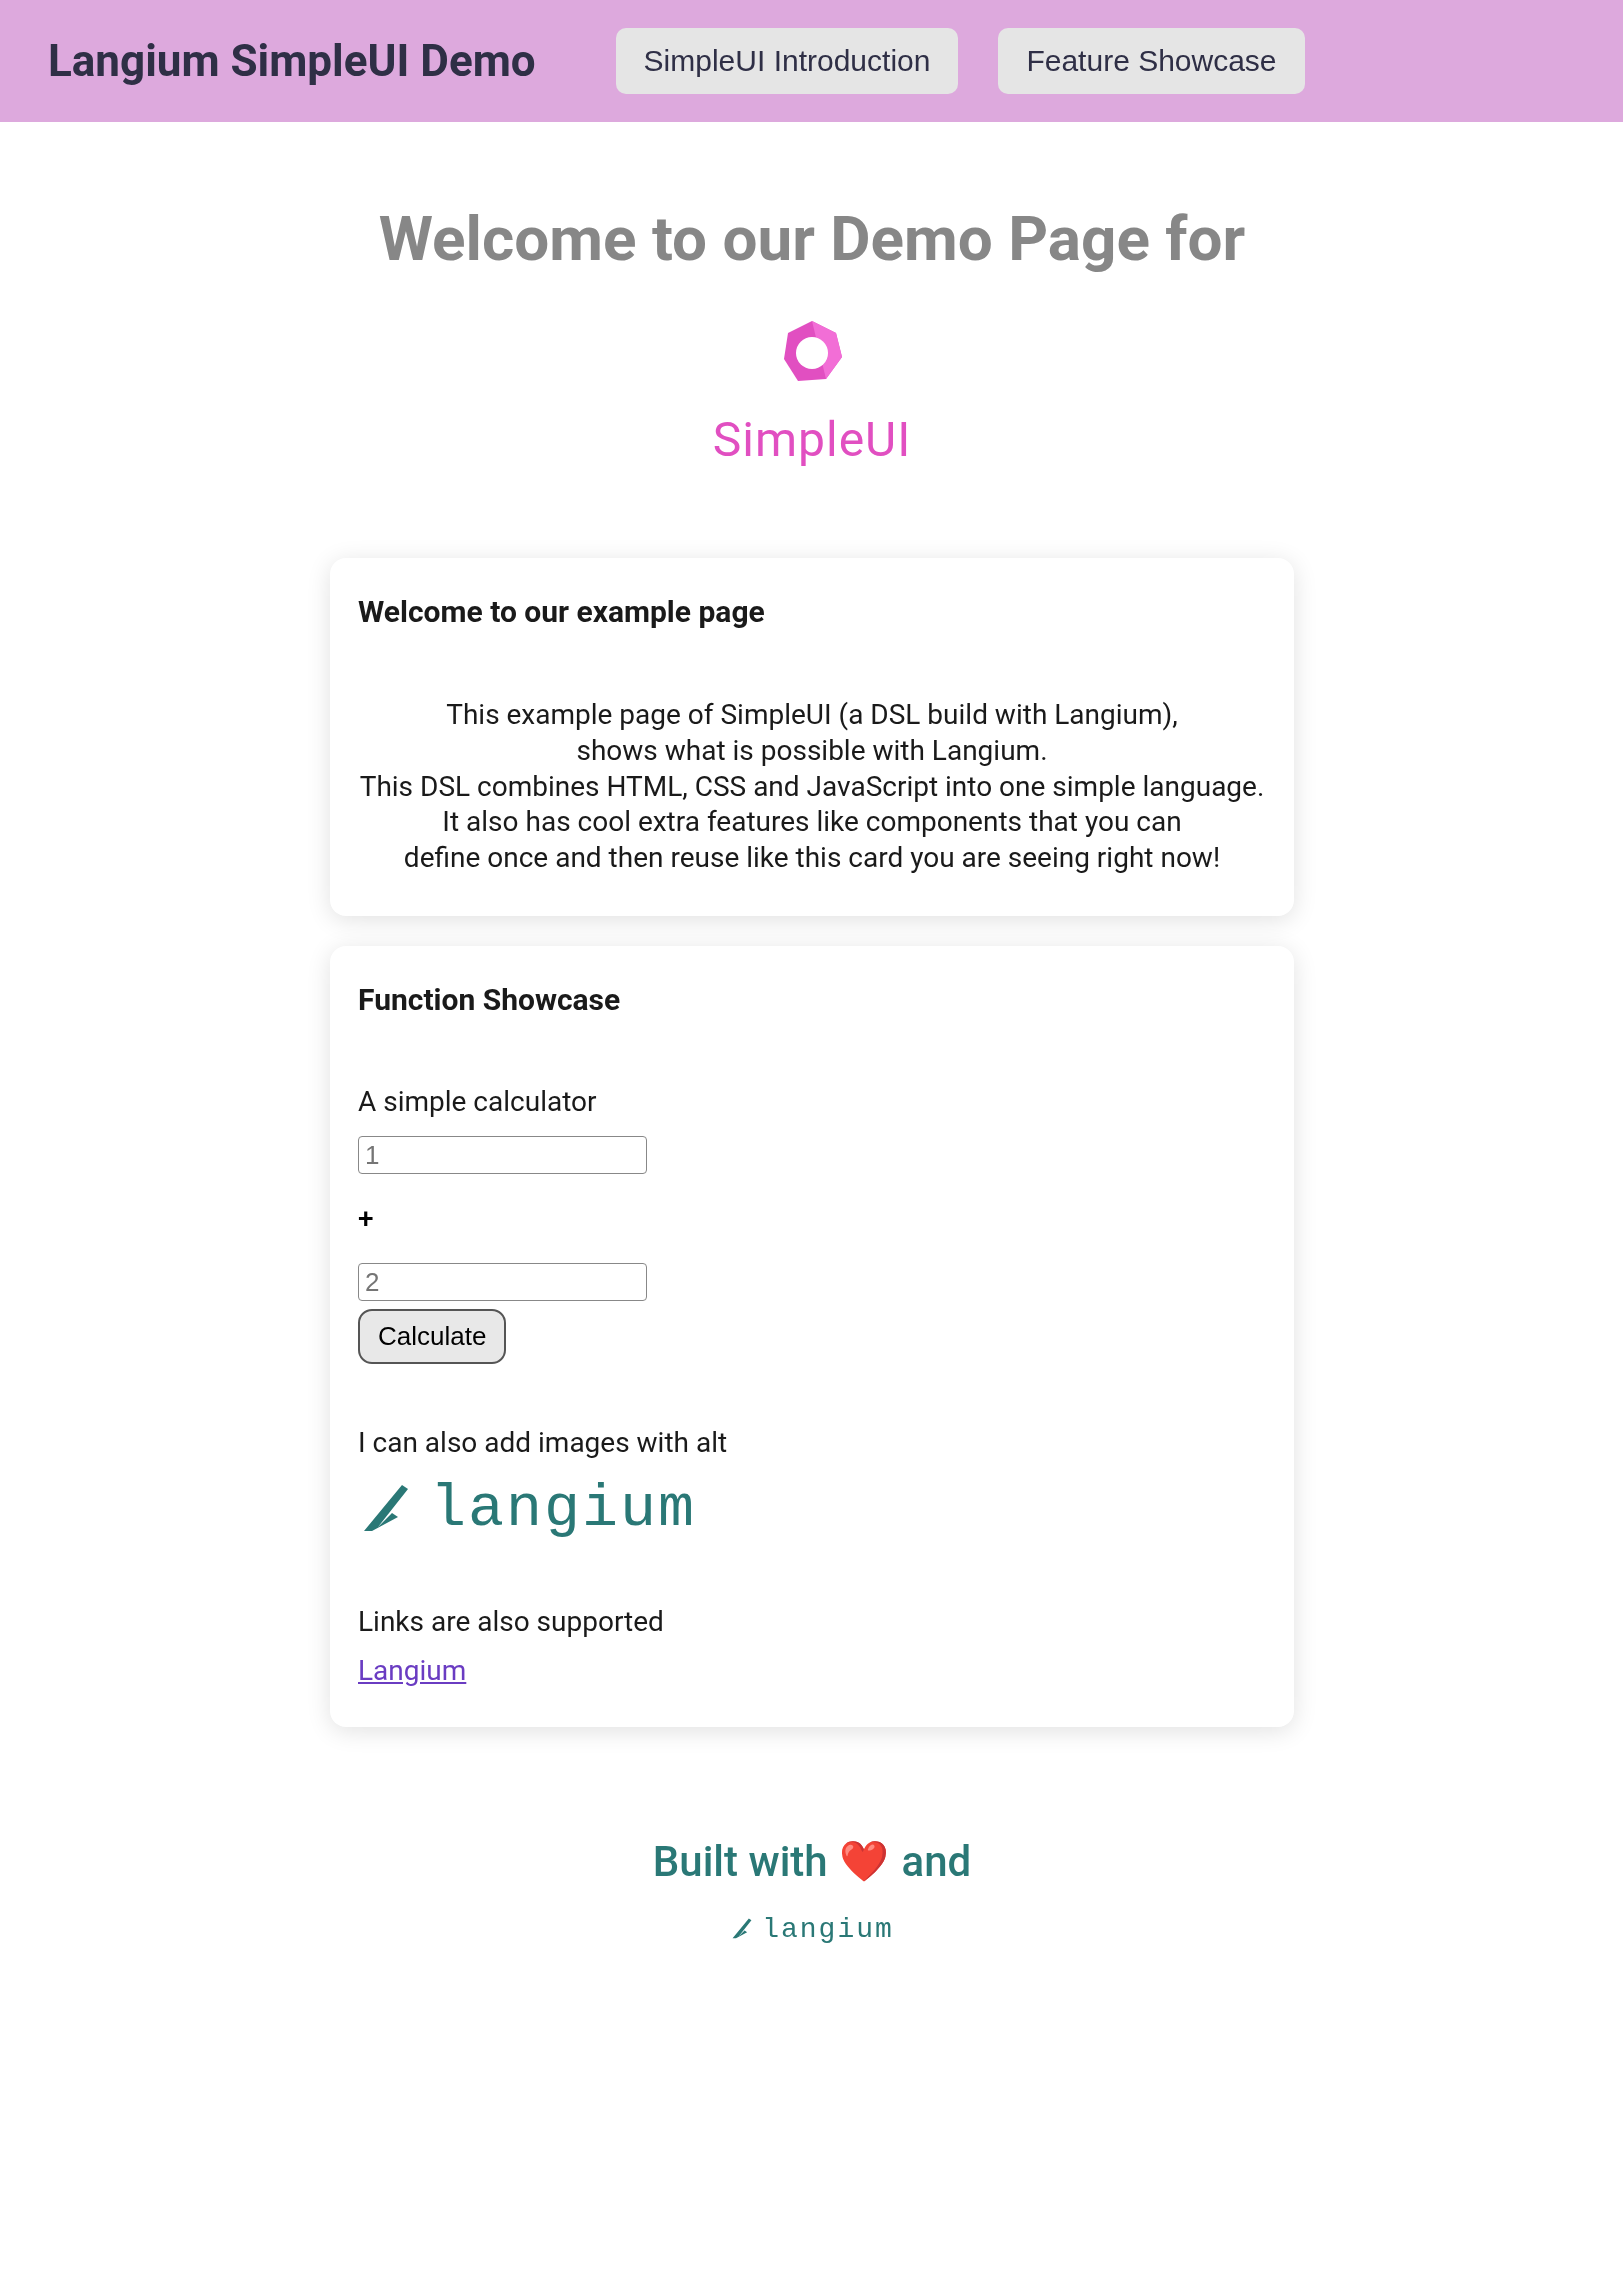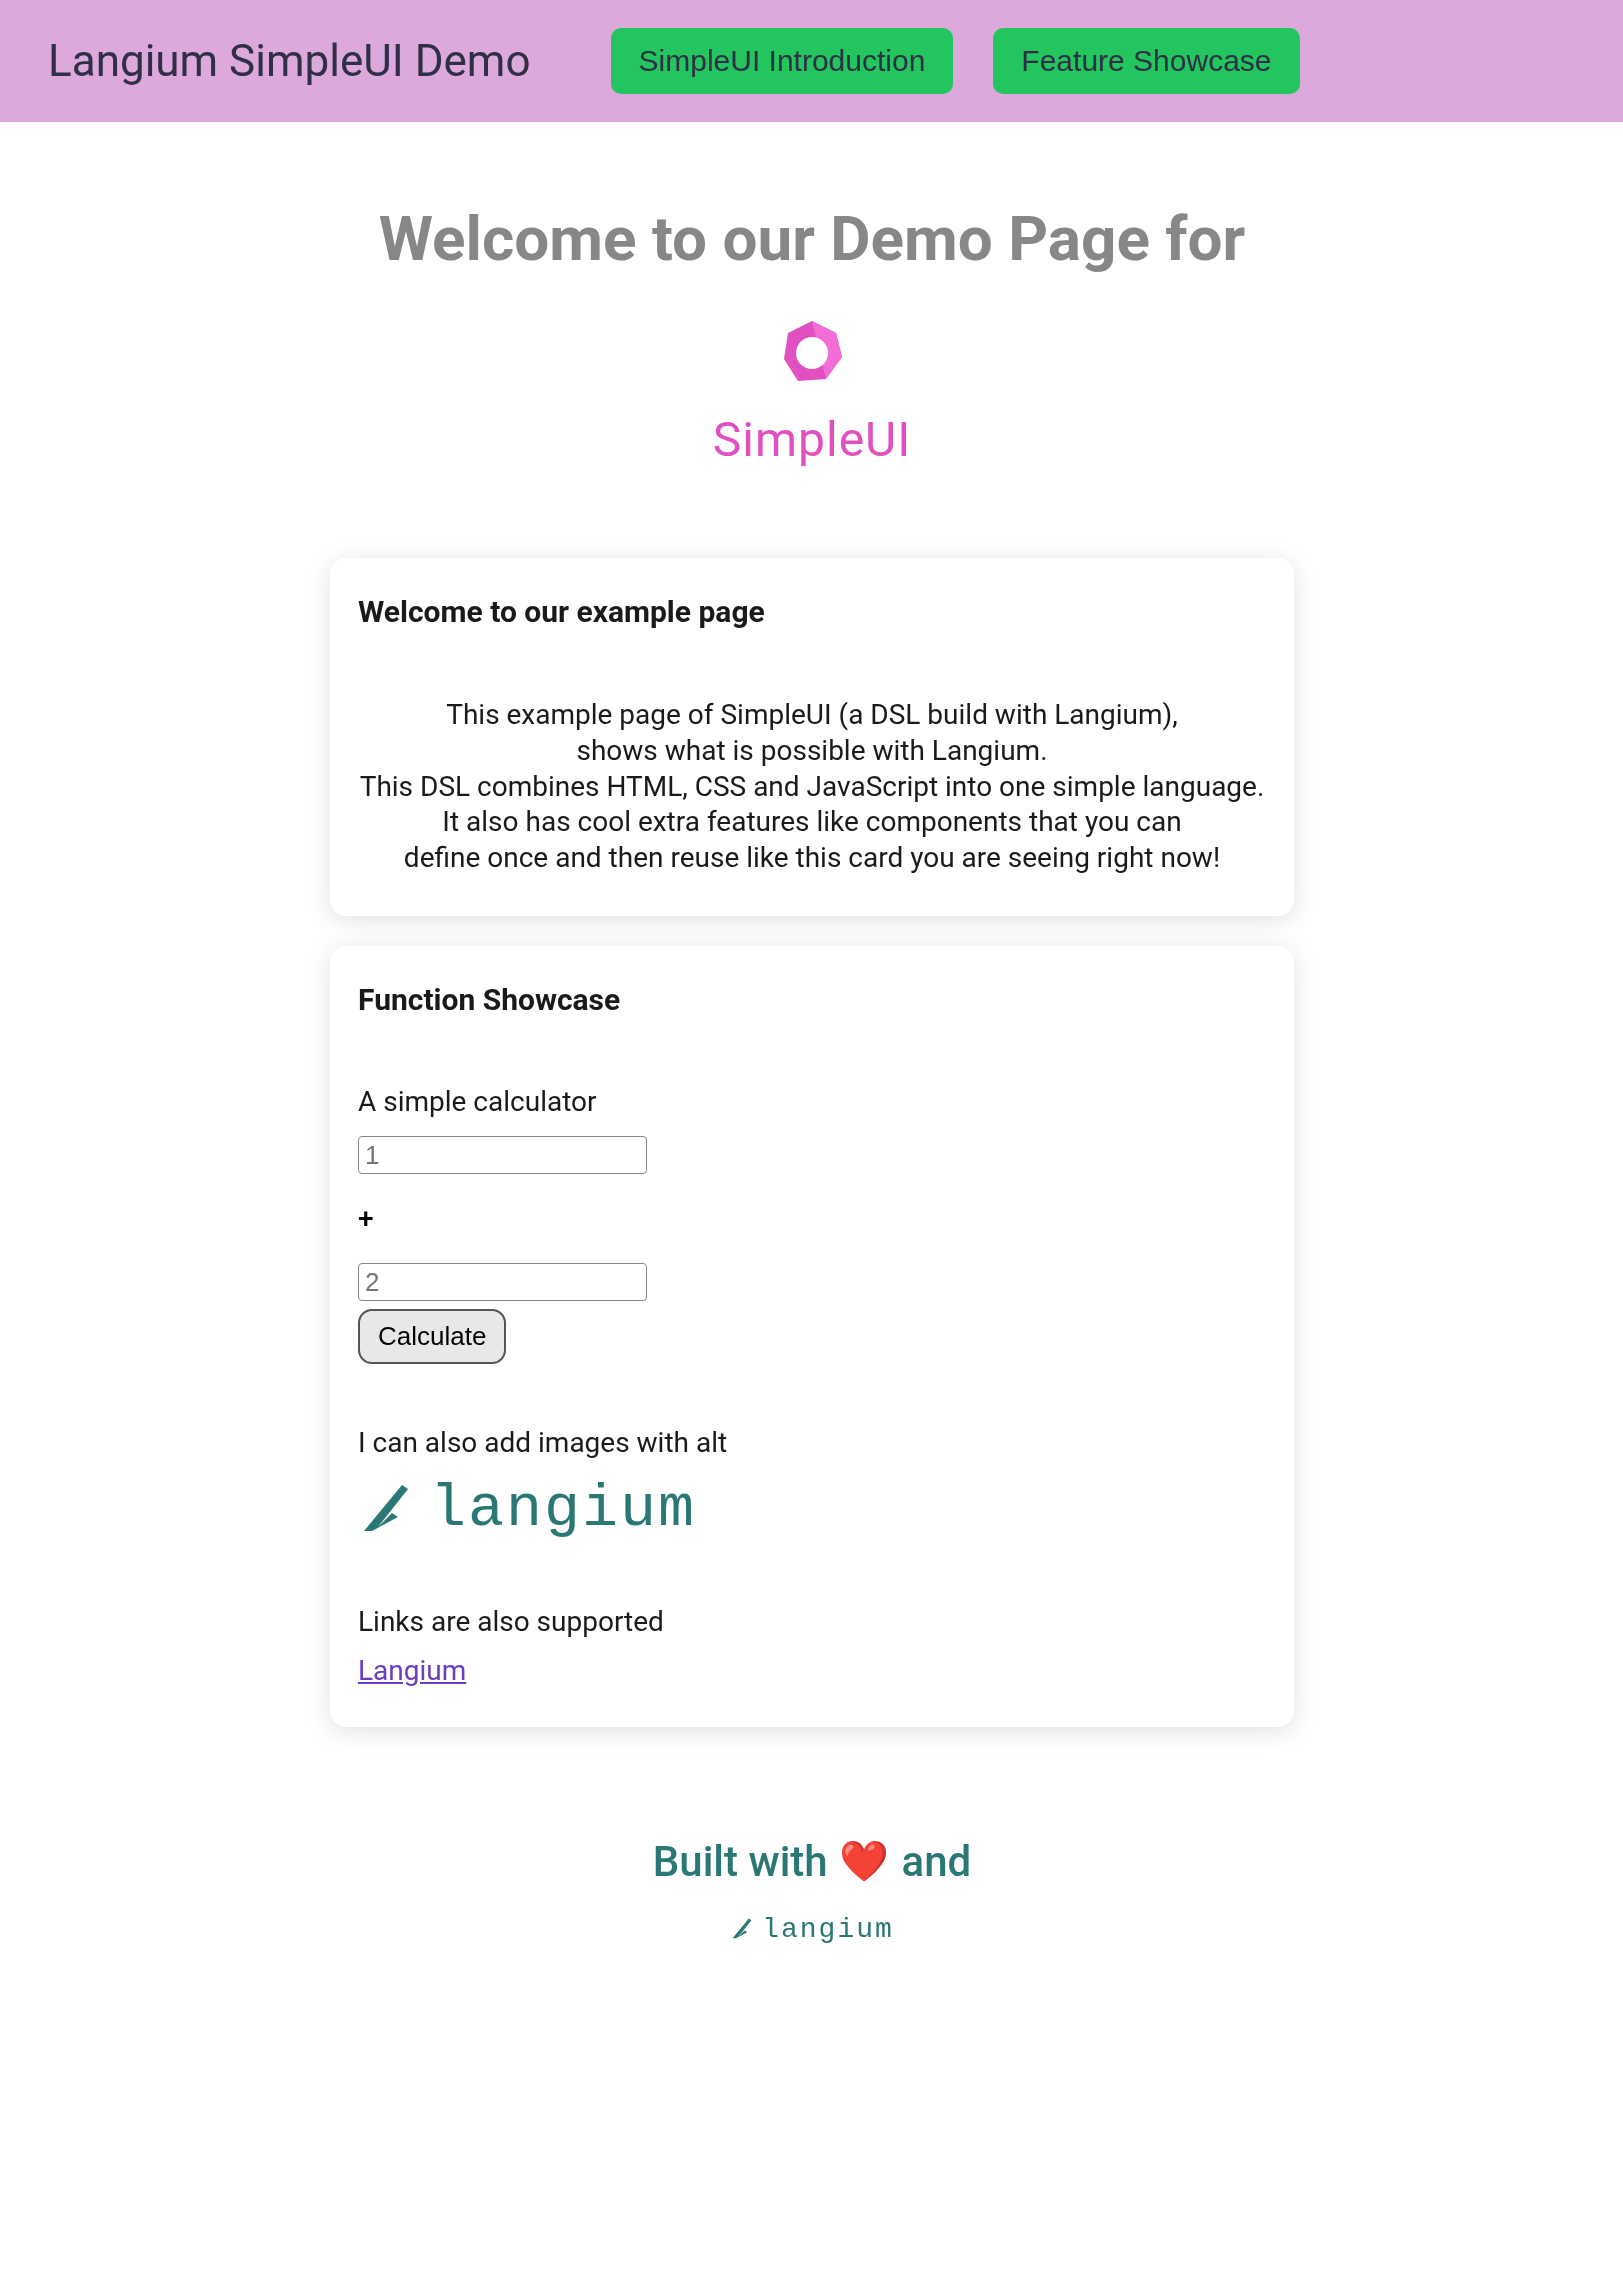--- a/index.html
+++ b/index.html
@@ -14,26 +14,26 @@
     }
     .topbar {
       background: #dda9dd;
       padding: 28px 48px;
       display: flex;
       align-items: center;
       gap: 40px;
     }
     .topbar-title {
       font-size: 44px;
-      font-weight: 400;
+      font-weight: 700;
       color: #2f2f46;
       margin-right: 40px;
     }
     .topbar-tab {
-      background: #22c55e;
+      background: #e5e5e5;
       color: #2f2f46;
       font-size: 30px;
       padding: 16px 28px;
       border-radius: 10px;
       cursor: pointer;
       border: none;
     }
     .main {
       width: 964px;
       margin: 0 auto;

